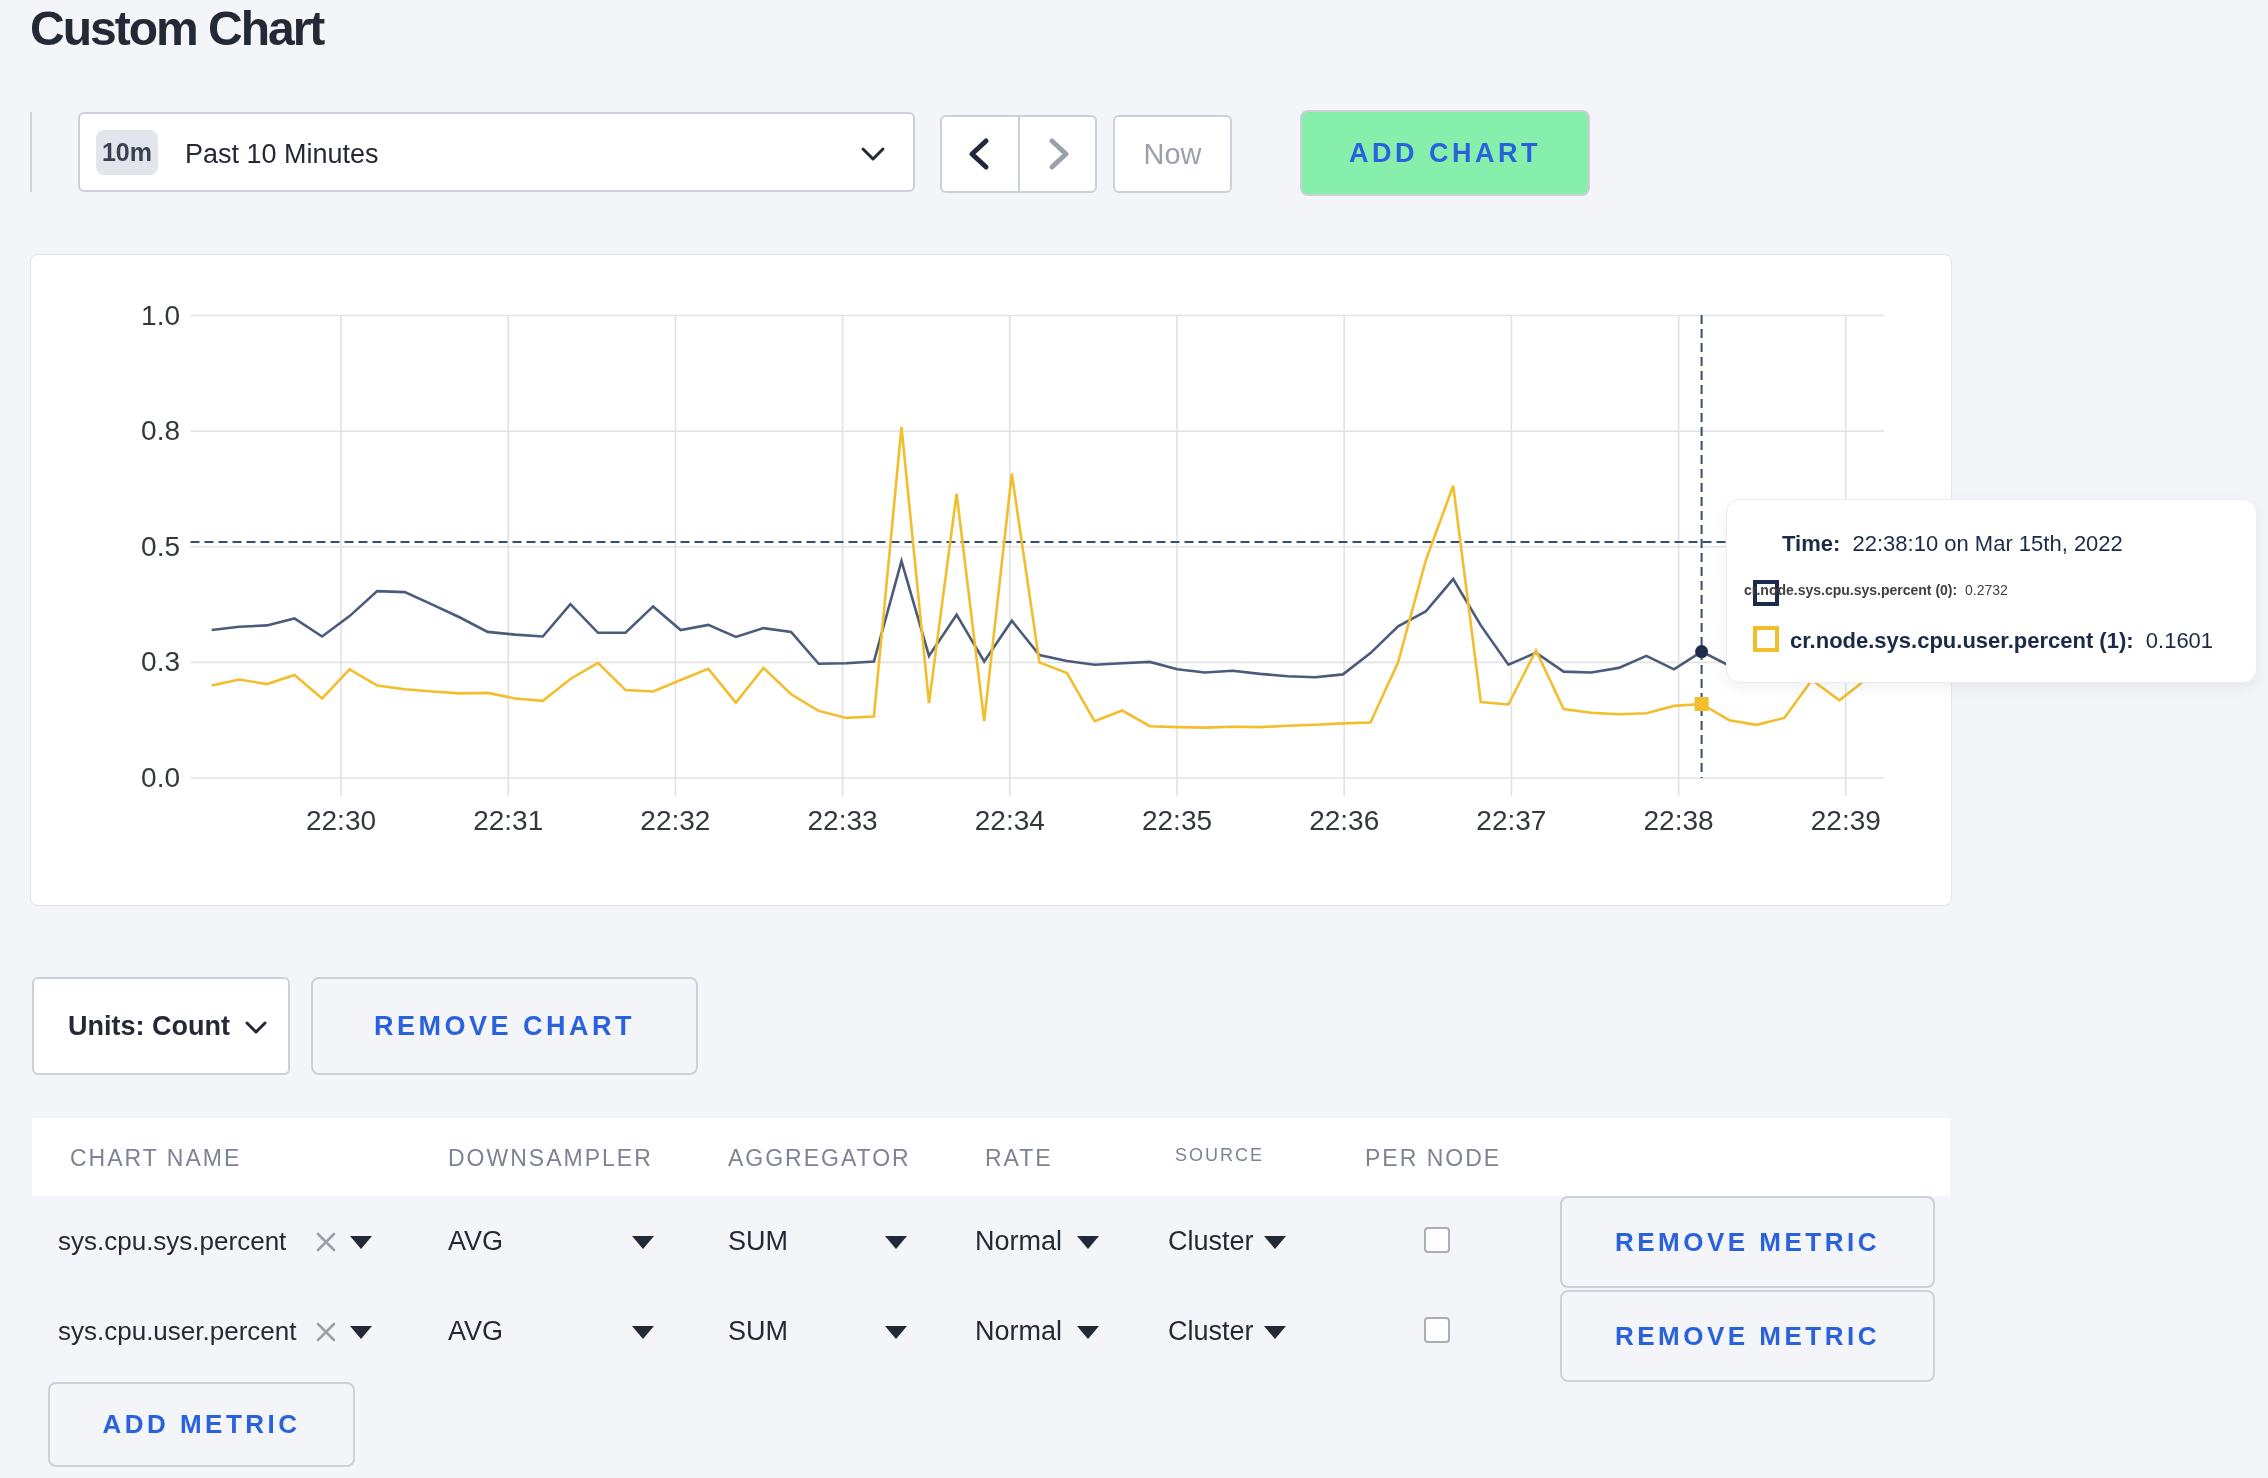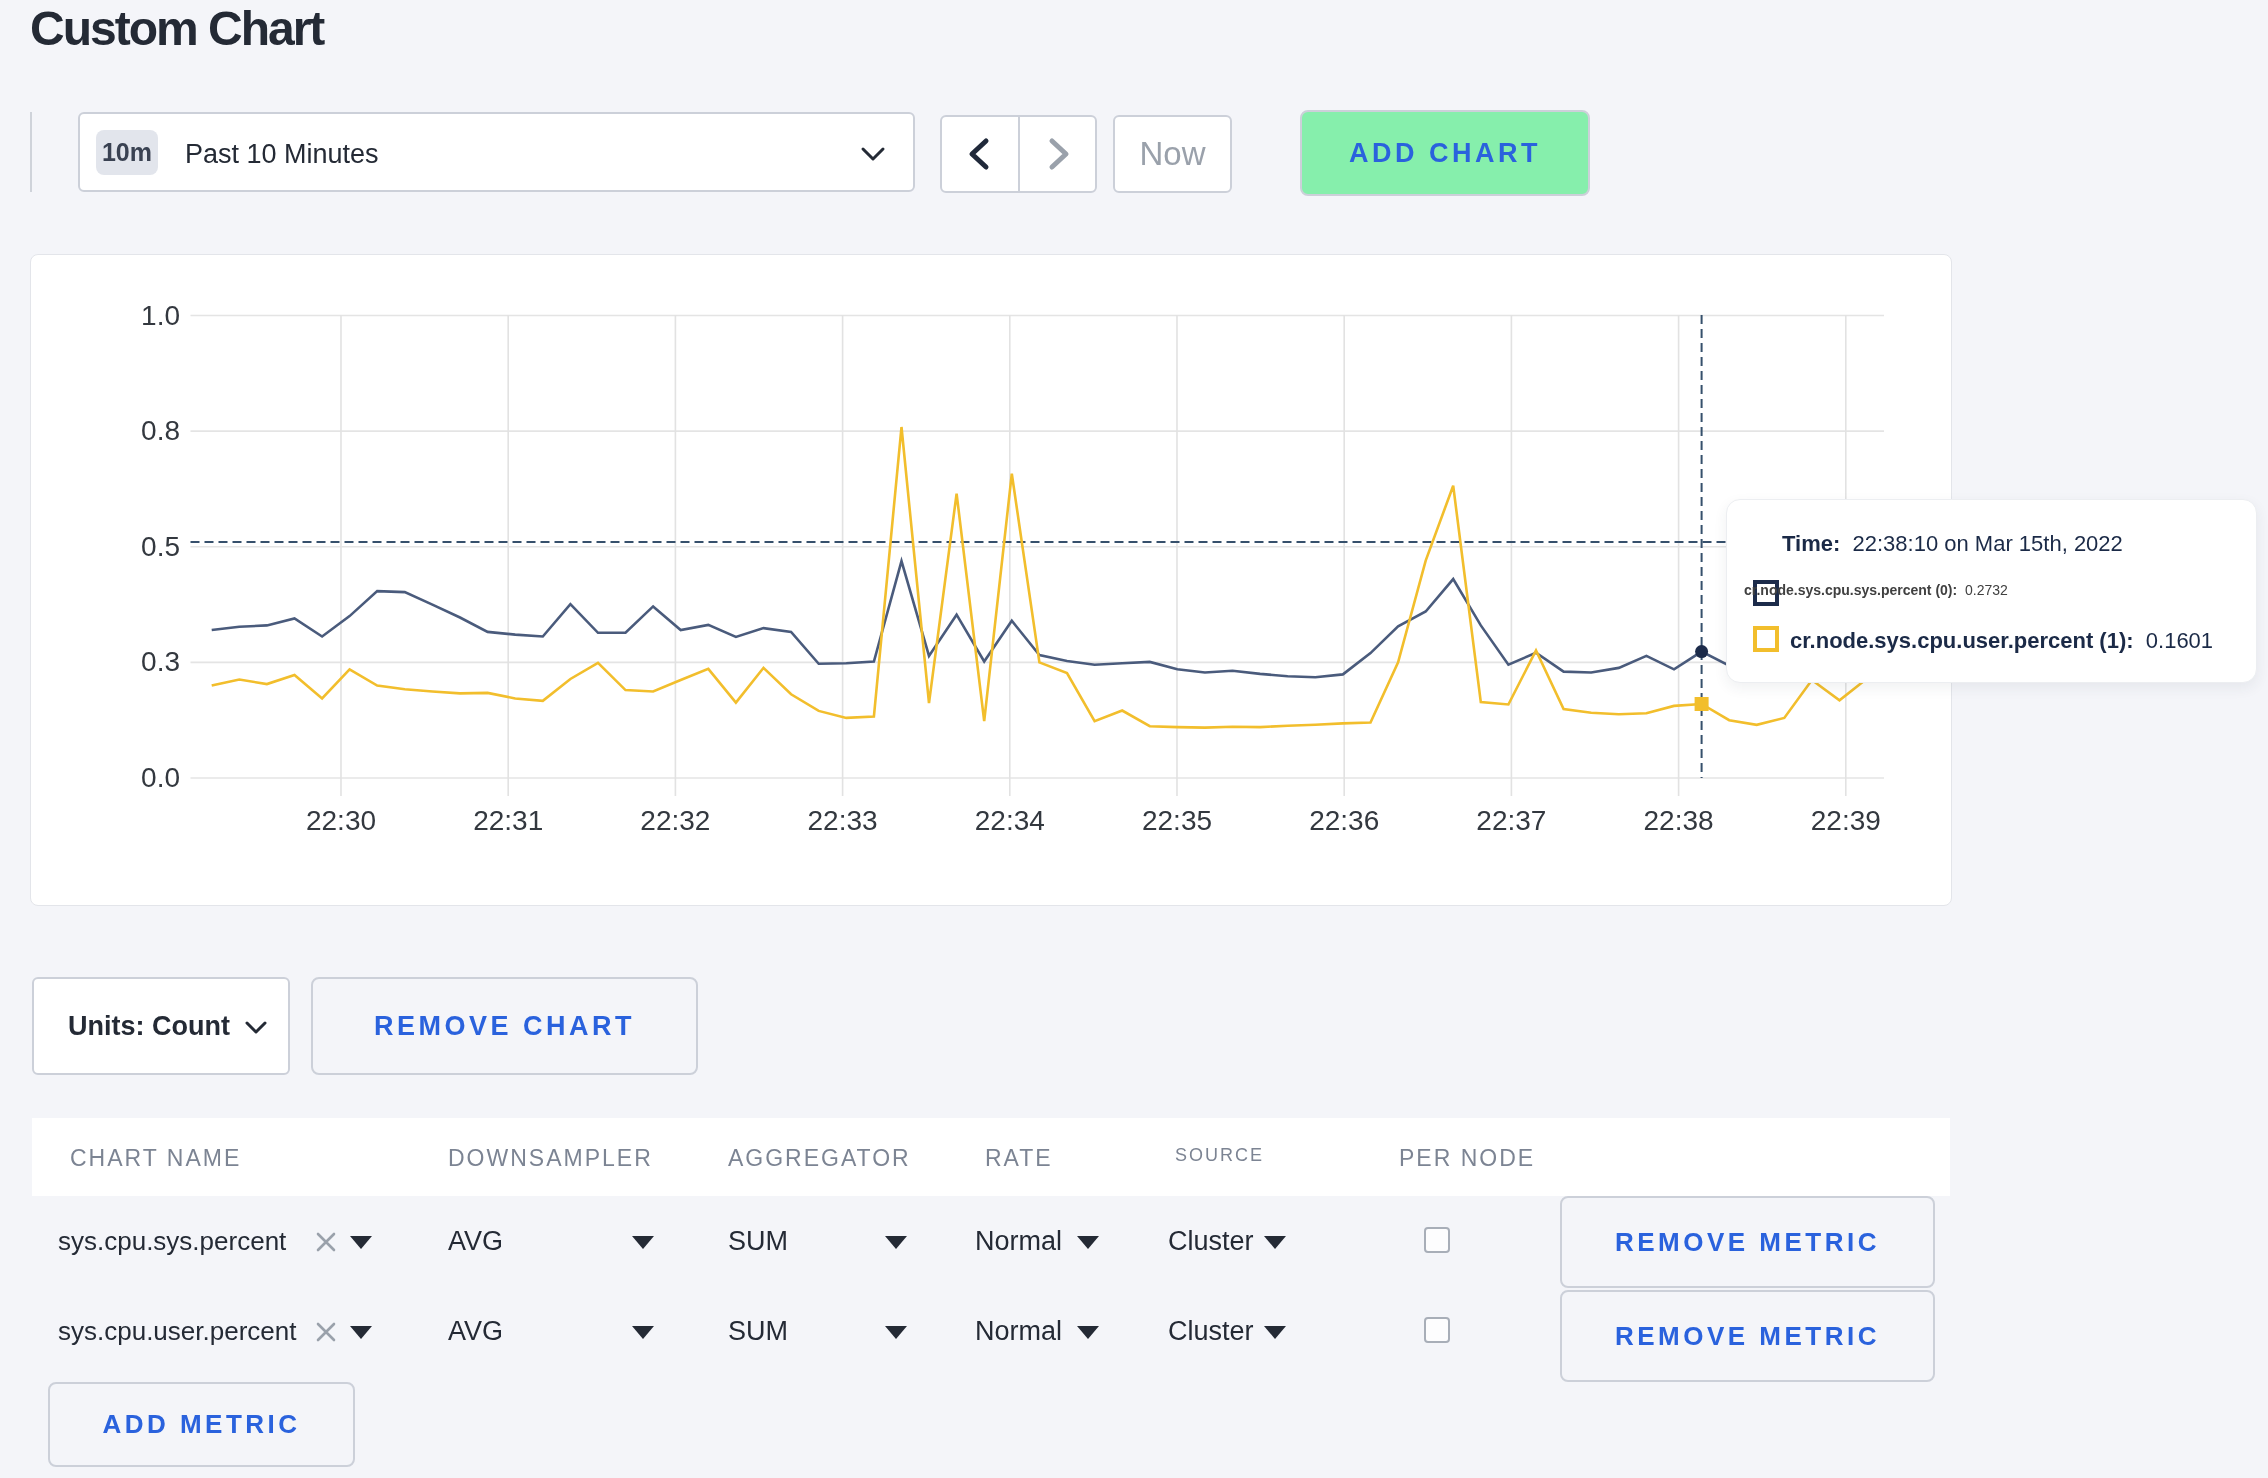--- a/index.html
+++ b/index.html
@@ -19,21 +19,21 @@
   </svg>
 
 <div class="abs" style="left:940px;top:115px;width:157px;height:78px;background:#fff;border:2px solid #ccd0d9;border-radius:6px"></div>
 <div class="abs" style="left:1018px;top:115px;width:2px;height:78px;background:#ccd0d9"></div>
 <svg class="abs" style="left:962px;top:135px" width="36" height="38">
     <polyline points="24,6 10,19 24,32" fill="none" stroke="#20293a" stroke-width="5" stroke-linecap="round" stroke-linejoin="round"></polyline>
   </svg>
 <svg class="abs" style="left:1040px;top:135px" width="36" height="38">
     <polyline points="12,6 26,19 12,32" fill="none" stroke="#9aa1ab" stroke-width="5" stroke-linecap="round" stroke-linejoin="round"></polyline>
   </svg>
-<div class="abs" style="left:1113px;top:115px;width:119px;height:78px;background:#fff;border:2px solid #ccd0d9;border-radius:6px;display:flex;align-items:center;justify-content:center;font-size:33px;color:#9aa1ab">Now</div>
+<div class="abs" style="left:1113px;top:115px;width:119px;height:78px;background:#fff;border:2px solid #ccd0d9;border-radius:6px;display:flex;align-items:center;justify-content:center;font-size:29px;color:#9aa1ab">Now</div>
 <div class="btn" style="left:1300px;top:110px;width:290px;height:86px;font-size:27px;background:#86efac">ADD CHART</div>
 
 <div class="abs" style="left:30px;top:254px;width:1922px;height:652px;background:#fff;border:1.5px solid #e3e5ea;border-radius:8px"></div>
 <div class="abs" style="left:30px;top:254px;width:1922px;height:652px">
     <svg width="1922" height="652" style="position:absolute;left:0;top:0">
 <line x1="160.5" y1="524.0" x2="1854.0" y2="524.0" stroke="#e4e4e4" stroke-width="1.6"></line>
       <line x1="160.5" y1="408.4" x2="1854.0" y2="408.4" stroke="#e4e4e4" stroke-width="1.6"></line>
       <line x1="160.5" y1="292.8" x2="1854.0" y2="292.8" stroke="#e4e4e4" stroke-width="1.6"></line>
       <line x1="160.5" y1="177.1" x2="1854.0" y2="177.1" stroke="#e4e4e4" stroke-width="1.6"></line>
       <line x1="160.5" y1="61.5" x2="1854.0" y2="61.5" stroke="#e4e4e4" stroke-width="1.6"></line>
@@ -84,21 +84,21 @@
     <polyline points="5,10 14,19 23,10" fill="none" stroke="#242a35" stroke-width="3" stroke-linecap="round" stroke-linejoin="round"></polyline>
   </svg>
 <div class="btn" style="left:311px;top:977px;width:387px;height:98px;font-size:27px">REMOVE CHART</div>
 
 <div class="abs" style="left:32px;top:1118px;width:1918px;height:78px;background:#fff"></div>
 <div class="abs" style="left:70px;top:1145px;font-size:23px;letter-spacing:2px;color:#7c8493">CHART NAME</div>
 <div class="abs" style="left:448px;top:1145px;font-size:23px;letter-spacing:2px;color:#7c8493">DOWNSAMPLER</div>
 <div class="abs" style="left:728px;top:1145px;font-size:23px;letter-spacing:2px;color:#7c8493">AGGREGATOR</div>
 <div class="abs" style="left:985px;top:1145px;font-size:23px;letter-spacing:2px;color:#7c8493">RATE</div>
 <div class="abs" style="left:1175px;top:1145px;font-size:18px;letter-spacing:2px;color:#7c8493">SOURCE</div>
-<div class="abs" style="left:1399px;top:1145px;font-size:23px;letter-spacing:2px;color:#7c8493">PER NODE</div>
+<div class="abs" style="left:1365px;top:1145px;font-size:23px;letter-spacing:2px;color:#7c8493">PER NODE</div>
 
 <div class="abs" style="left:58px;top:1226px;font-size:26px;color:#242a35">sys.cpu.sys.percent</div>
 <svg class="abs" style="left:314px;top:1230px" width="26" height="26">
     <path d="M4 4 L20 20 M20 4 L4 20" stroke="#9aa1ab" stroke-width="2.6" stroke-linecap="round"></path>
   </svg>
 <div style="position:absolute;left:350px;top:1236px;width:0;height:0;border-left:11px solid transparent;border-right:11px solid transparent;border-top:13px solid #242a35"></div>
 <div class="abs" style="left:448px;top:1226px;font-size:27px;color:#242a35">AVG</div>
 <div style="position:absolute;left:632px;top:1236px;width:0;height:0;border-left:11px solid transparent;border-right:11px solid transparent;border-top:13px solid #242a35"></div>
 <div class="abs" style="left:728px;top:1226px;font-size:27px;color:#242a35">SUM</div>
 <div style="position:absolute;left:885px;top:1236px;width:0;height:0;border-left:11px solid transparent;border-right:11px solid transparent;border-top:13px solid #242a35"></div>

